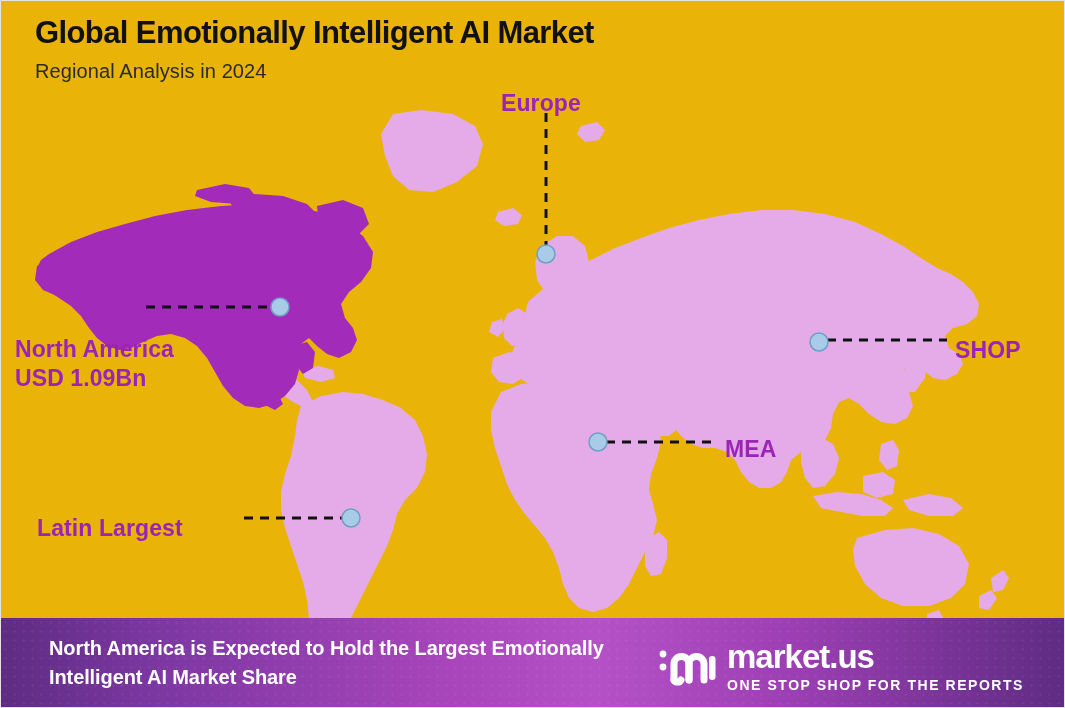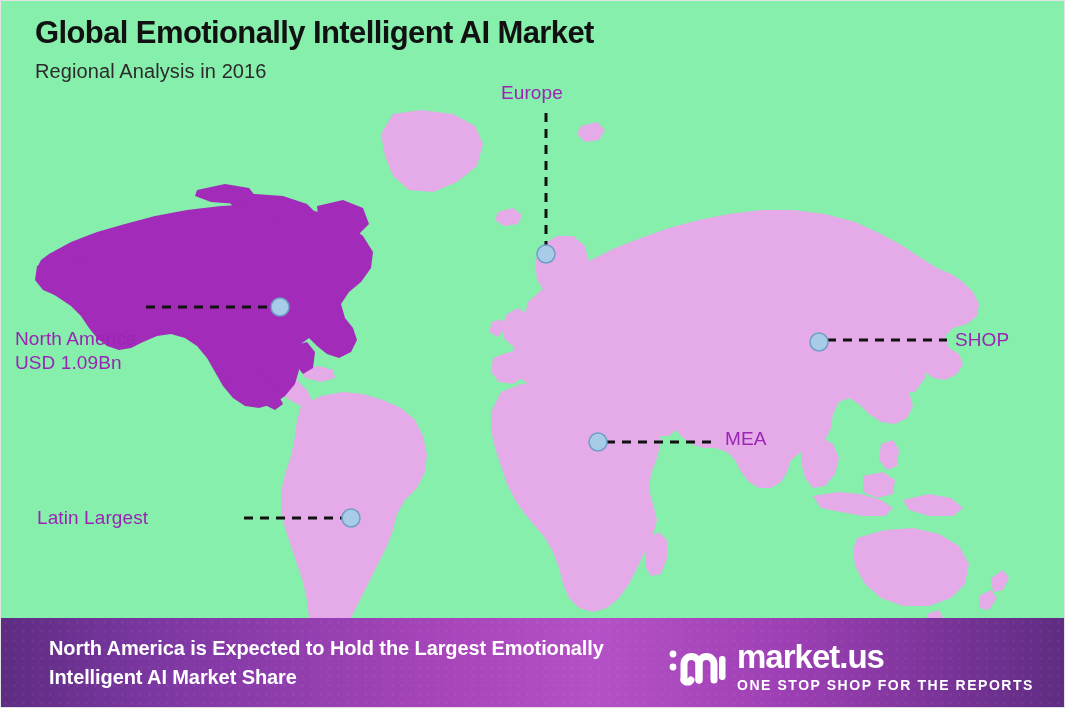--- a/index.html
+++ b/index.html
@@ -10,21 +10,21 @@
     height: 708px;
     overflow: hidden;
     background: #ffffff;
     font-family: "Liberation Sans", sans-serif;
   }
 
   #infographic {
     position: relative;
     width: 1065px;
     height: 708px;
-    background: #86efac;
+    background: #eab308;
     border: 1px solid #e3e3e3;
     overflow: hidden;
   }
 
   
   .header { position: absolute; left: 34px; top: 14px; width: 860px; }
 
   .title {
     font-size: 31px;
     font-weight: 700;
@@ -46,26 +46,27 @@
   .map-stage {
     position: absolute;
     left: 0; top: 95px;
     width: 1065px; height: 525px;
   }
   .map-svg { display: block; width: 1065px; height: 525px; }
 
   
   .region-label {
     position: absolute;
-    font-size: 19px;
-    font-weight: 400;
+    font-size: 23px;
+    font-weight: 700;
     color: #9B24B5;
     letter-spacing: 0.1px;
     line-height: 1.25;
     white-space: nowrap;
+    margin-top: 8px;
   }
   .region-label .value { display: block; }
 
   .lbl-na     { left: 14px;  top: 326px; text-align: left; }
   .lbl-eu     { left: 500px; top: 80px; }
   .lbl-apac   { left: 954px; top: 327px; }
   .lbl-mea    { left: 724px; top: 426px; }
   .lbl-latam  { left: 36px;  top: 505px; }
 
   
@@ -77,21 +78,21 @@
         #5E2C82 0%,
         #7B37A1 14%,
         #A845BB 42%,
         #B551C6 56%,
         #9D3FB4 74%,
         #7B3499 88%,
         #5E2C82 100%);
     display: flex;
     align-items: center;
     justify-content: center;
-    padding: 0 26px 0 48px;
+    padding: 0 36px 0 48px;
     overflow: hidden;
   }
   .footer::after {
     content: "";
     position: absolute;
     inset: 0;
     background-image: radial-gradient(rgba(255,255,255,0.05) 1px, transparent 1.2px);
     background-size: 9px 9px;
     pointer-events: none;
   }
@@ -134,21 +135,21 @@
     white-space: nowrap;
   }
 </style>
 </head>
 <body>
 
 <div id="infographic">
 
   <div class="header">
     <div class="title">Global Emotionally Intelligent AI Market</div>
-    <div class="subtitle">Regional Analysis in 2016</div>
+    <div class="subtitle">Regional Analysis in 2024</div>
   </div>
 
   <div class="map-stage">
     <svg class="map-svg" viewBox="0 0 1065 525" preserveAspectRatio="xMidYMid meet">
 
       <g fill="#E4ABE8">
 
         <path d="M392,18 L420,14 L452,18 L474,30 L482,48 L476,70 L456,86 L432,96 L408,94 L392,80
              L384,60 L380,38 Z"></path>
 

